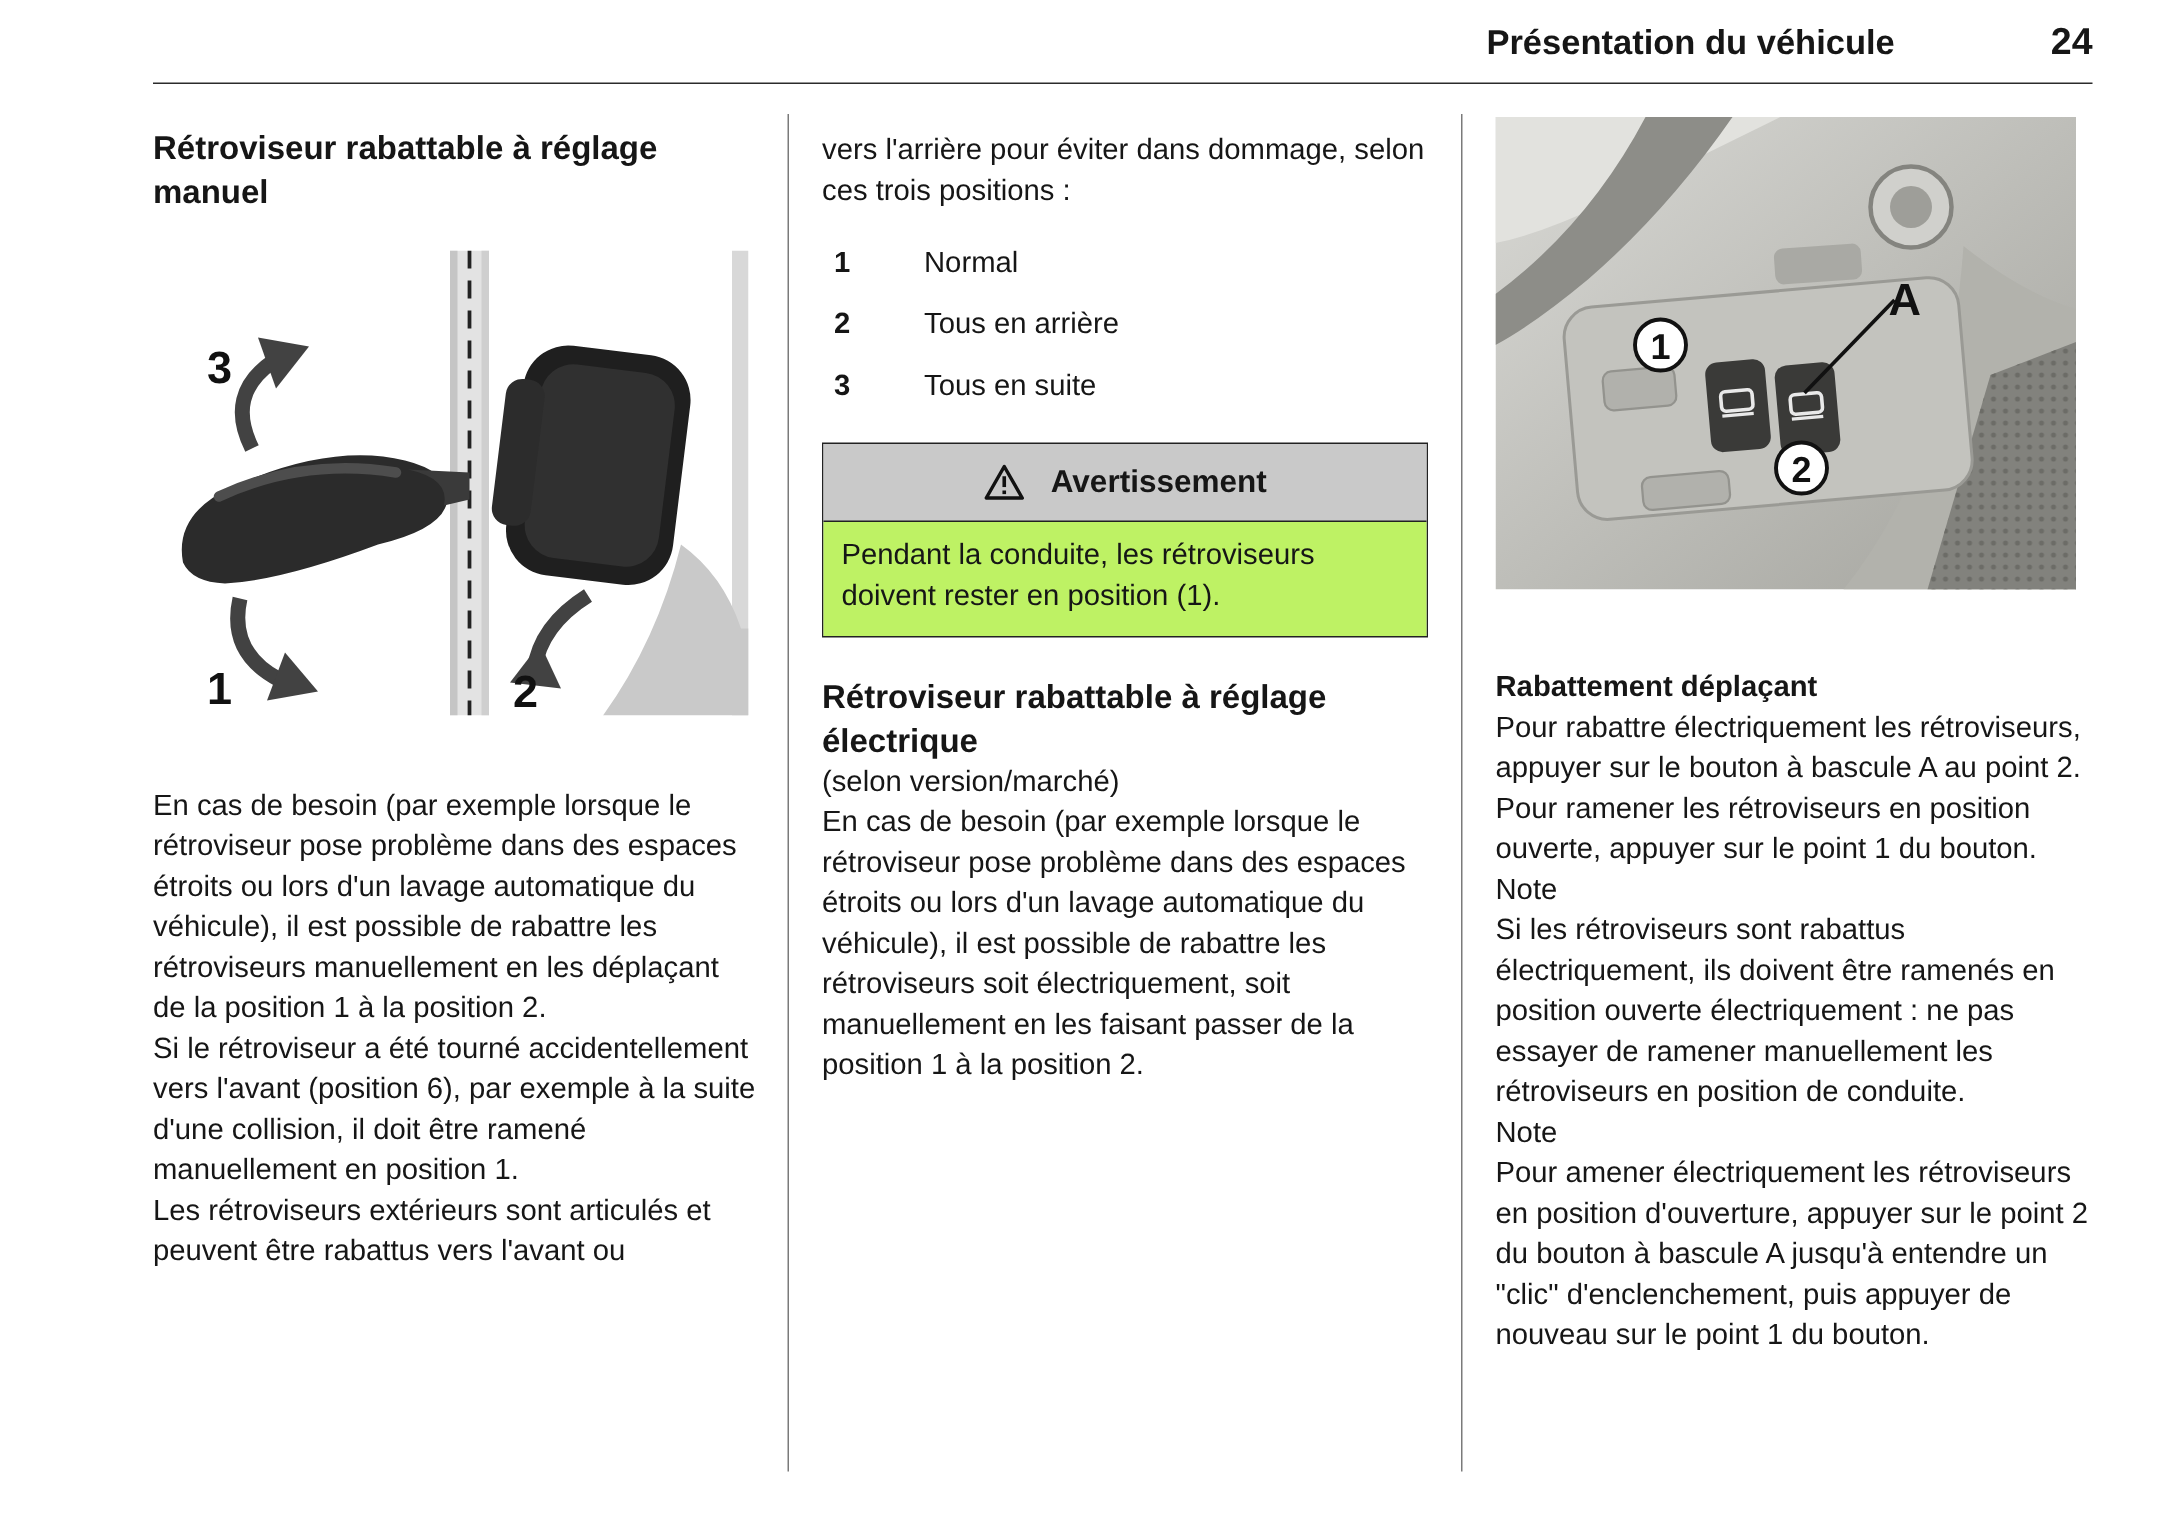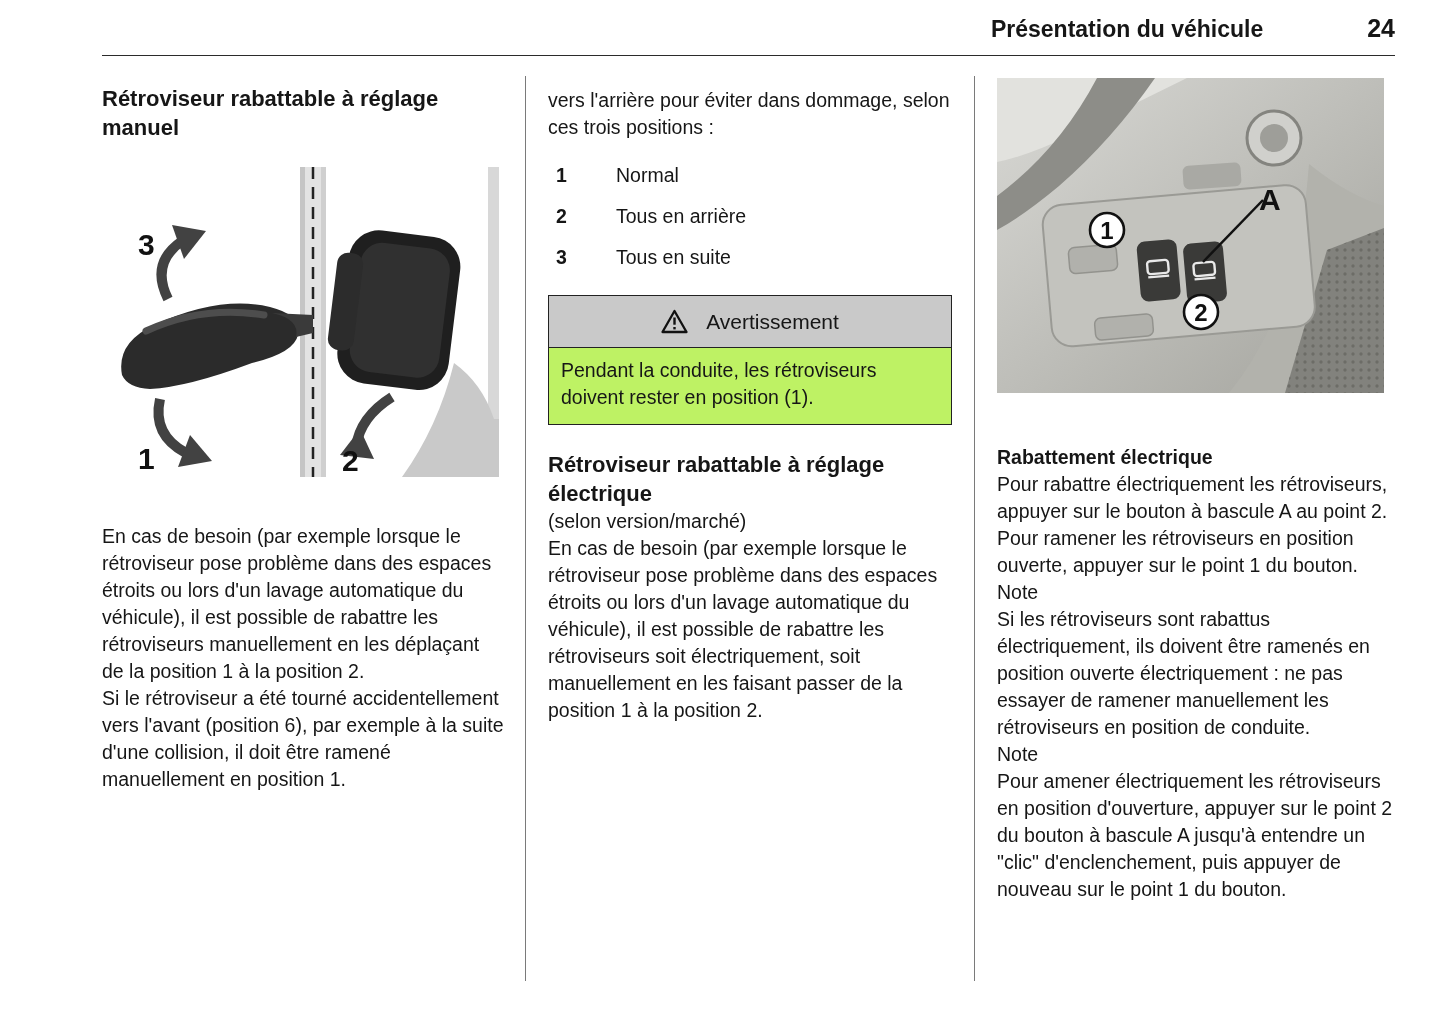--- a/index.html
+++ b/index.html
@@ -64,21 +64,21 @@
   .warning-box { margin-top: 24px; border: 1.5px solid #222; }
   .warn-head {
     background: #c9c9c9;
     border-bottom: 1.5px solid #222;
     height: 52px;
     display: flex;
     align-items: center;
     justify-content: center;
     gap: 18px;
     font-size: 21px;
-    font-weight: 400;
+    font-weight: 700;
   }
   .warn-body { padding: 9px 12px 13px 12px; font-size: 19.5px; line-height: 27px; background: #bef264; }
 
   .col-2 h2.section { margin-top: 25px; }
   .variant-note { margin-top: 7px; }
 
   
   .fig-panel { margin: 2px 0 0 0; }
   .col3-heading {
     font-size: 19.5px;
@@ -137,20 +137,21 @@
           <polygon points="238,288 272,292 258,262" fill="#424242"></polygon>
 
           <text x="36" y="88" font-size="30" font-weight="bold" fill="#111">3</text>
           <text x="36" y="302" font-size="30" font-weight="bold" fill="#111">1</text>
           <text x="240" y="304" font-size="30" font-weight="bold" fill="#111">2</text>
         </svg>
       </figure>
 
       <p class="body">En cas de besoin (par exemple lorsque le rétroviseur pose problème dans des espaces étroits ou lors d'un lavage automatique du véhicule), il est possible de rabattre les rétroviseurs manuellement en les déplaçant de la position 1 à la position 2.</p>
       <p class="body">Si le rétroviseur a été tourné accidentellement vers l'avant (position 6), par exemple à la suite d'une collision, il doit être ramené manuellement en position 1.</p>
+      <p class="body">Les rétroviseurs extérieurs sont articulés et peuvent être rabattus vers l'avant ou</p>
     </section>
 
     <div class="vdiv"></div>
 
     <section class="col col-2">
       <p class="body intro">vers l'arrière pour éviter dans dommage, selon ces trois positions :</p>
 
       <div class="pos-list">
         <div class="pos-row">
           <span class="pos-num">1</span>
@@ -233,21 +234,21 @@
           <line x1="266" y1="122" x2="206" y2="184" stroke="#111" stroke-width="2.5"></line>
 
           <circle cx="110" cy="152" r="17" fill="#ffffff" stroke="#111" stroke-width="2.6"></circle>
           <text x="110" y="161" text-anchor="middle" font-size="24" font-weight="bold" fill="#111">1</text>
           <circle cx="204" cy="234" r="17" fill="#ffffff" stroke="#111" stroke-width="2.6"></circle>
           <text x="204" y="243" text-anchor="middle" font-size="24" font-weight="bold" fill="#111">2</text>
           <text x="262" y="132" font-size="30" font-weight="bold" fill="#111">A</text>
         </svg>
       </figure>
 
-      <p class="col3-heading">Rabattement électrique</p>
+      <p class="col3-heading">Rabattement déplaçant</p>
       <p class="body">Pour rabattre électriquement les rétroviseurs, appuyer sur le bouton à bascule A au point 2. Pour ramener les rétroviseurs en position ouverte, appuyer sur le point 1 du bouton.</p>
       <p class="note-label">Note</p>
       <p class="body">Si les rétroviseurs sont rabattus électriquement, ils doivent être ramenés en position ouverte électriquement : ne pas essayer de ramener manuellement les rétroviseurs en position de conduite.</p>
       <p class="note-label">Note</p>
       <p class="body">Pour amener électriquement les rétroviseurs en position d'ouverture, appuyer sur le point 2 du bouton à bascule A jusqu'à entendre un "clic" d'enclenchement, puis appuyer de nouveau sur le point 1 du bouton.</p>
     </section>
 
   </div>
 </div>
 

